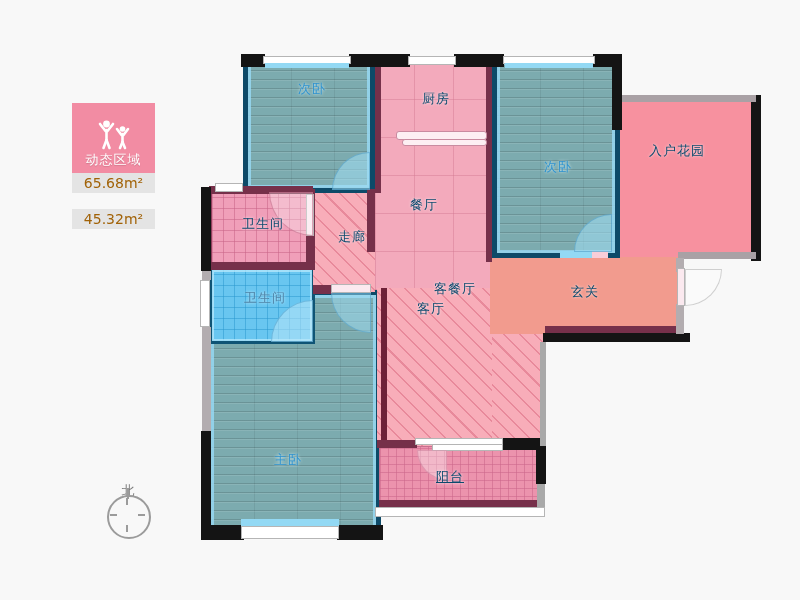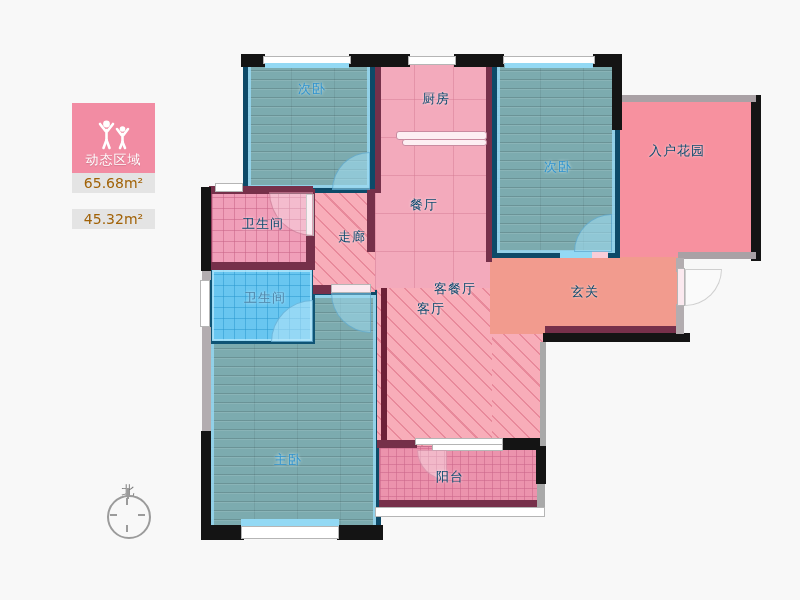--- a/index.html
+++ b/index.html
@@ -190,14 +190,14 @@
   <span class="rlabel lp" style="left:424px;top:205px;">餐厅</span>
   <span class="rlabel lb" style="left:558px;top:167px;">次卧</span>
   <span class="rlabel lp" style="left:677px;top:151px;">入户花园</span>
   <span class="rlabel lp" style="left:263px;top:224px;">卫生间</span>
   <span class="rlabel lp" style="left:352px;top:237px;">走廊</span>
   <span class="rlabel lp" style="left:455px;top:289px;">客餐厅</span>
   <span class="rlabel lp" style="left:585px;top:292px;">玄关</span>
   <span class="rlabel lbb" style="left:265px;top:298px;">卫生间</span>
   <span class="rlabel lp" style="left:398px;top:309px;margin-left:33px;">客厅</span>
   <span class="rlabel lb" style="left:288px;top:460px;">主卧</span>
-  <span class="rlabel lp" style="left:450px;top:477px;">阳台</span>
+  <span class="rlabel lp" style="left:450px;top:477px;text-decoration:underline;">阳台</span>
 </div>
 
 </body></html>

